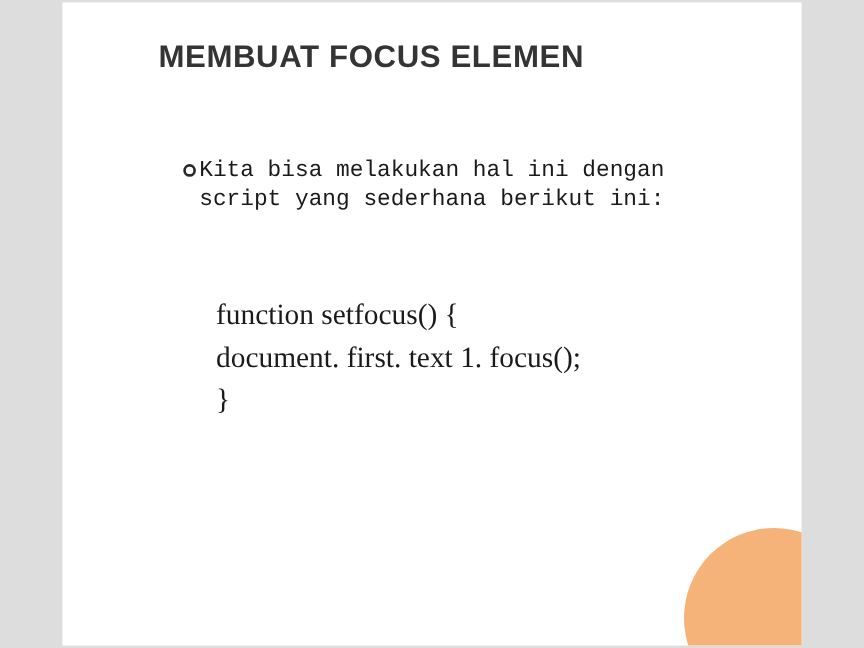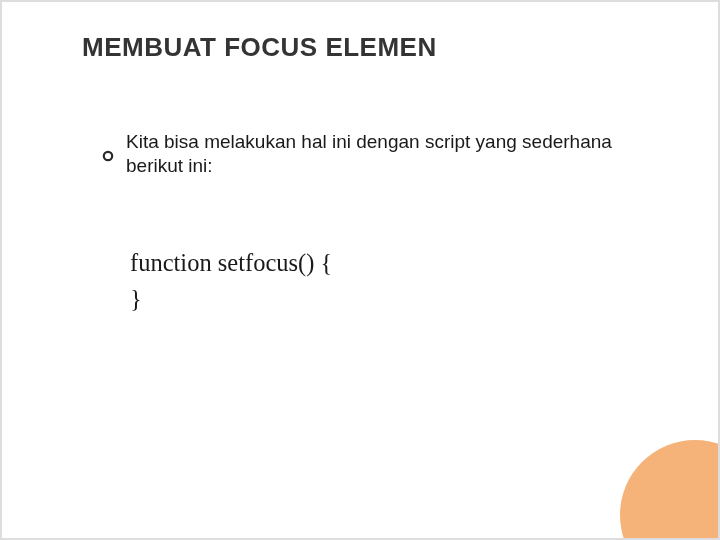--- a/index.html
+++ b/index.html
@@ -10,21 +10,21 @@
     body {
       width: 720px;
       height: 540px;
       background: #dedddd;
       display: flex;
       align-items: center;
       justify-content: center;
       font-family: Arial, Helvetica, sans-serif;
     }
     .slide {
-      width: 716px;
+      width: 616px;
       height: 536px;
       background: #ffffff;
       position: relative;
       overflow: hidden;
     }
     .title {
       position: absolute;
       top: 30px;
       left: 80px;
       font-size: 26px;
@@ -33,22 +33,23 @@
       letter-spacing: 0.5px;
     }
     .body-text {
       position: absolute;
       top: 128px;
       left: 100px;
       right: 90px;
     }
     .bullet-row {
       display: flex;
-      align-items: center;
-      gap: 12px;
+      align-items: flex-start;
+      gap: 2px;
+      font-family: Liberation Mono, monospace;
     }
     .bullet-icon {
       flex: 0 0 auto;
       margin-top: 5px;
     }
     .bullet-text {
       font-size: 19px;
       color: #1a1a1a;
       line-height: 1.28;
     }
@@ -87,18 +88,19 @@
         <svg width="12" height="12" viewBox="0 0 12 12">
           <circle cx="6" cy="6" r="4.2" fill="none" stroke="#2a2a2a" stroke-width="2.2"></circle>
         </svg>
       </span>
       <span class="bullet-text">Kita bisa melakukan hal ini dengan script yang sederhana berikut ini:</span>
     </div>
   </div>
 
   <div class="code-block">
     <span class="code-line">function setfocus() {</span>
+    <span class="code-line">document. first. text 1. focus();</span>
     <span class="code-line">}</span>
   </div>
 
   <div class="decor-circle"></div>
 
 </div>
 
 </body></html>

